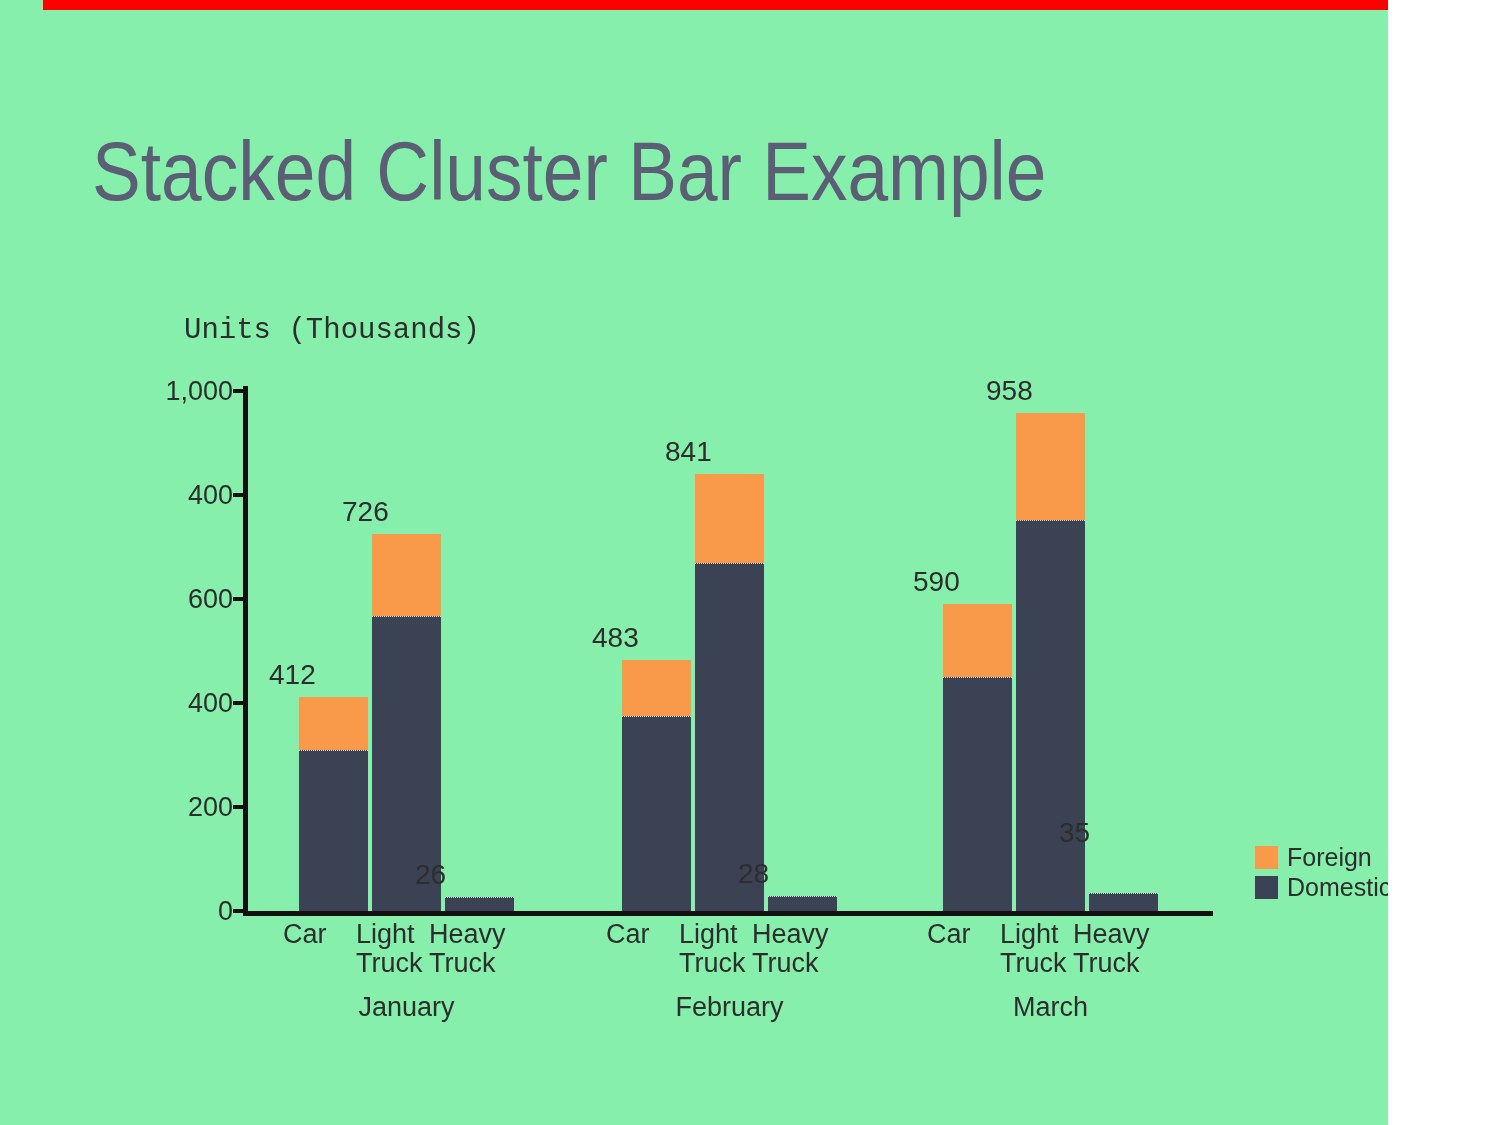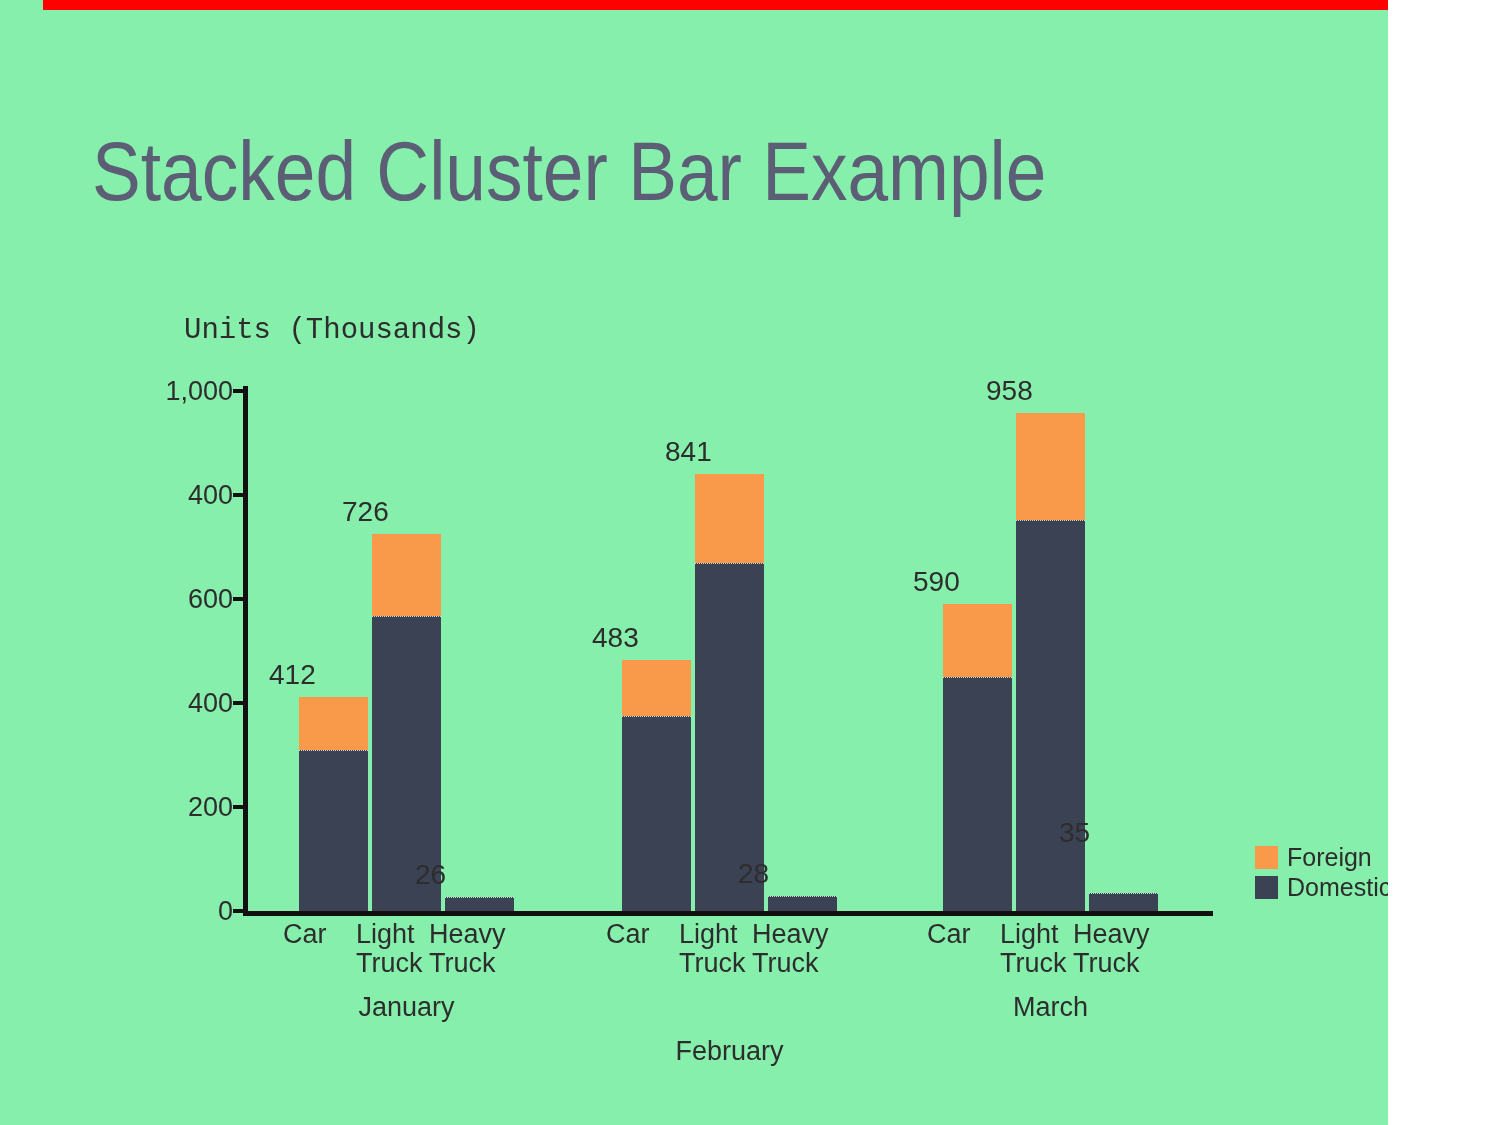--- a/index.html
+++ b/index.html
@@ -111,21 +111,21 @@
       <div class="cat-label" style="left: 679px; width: 101px;">
         <div>Light</div>
         <div>Truck</div>
       </div>
       <div class="seg seg-domestic" style="left: 768px; top: 896px; width: 69px; height: 15px; background: rgb(59, 66, 84);"></div>
       <div class="val-label" style="left: 738px; top: 858px; width: 129px;">28</div>
       <div class="cat-label" style="left: 752px; width: 101px;">
         <div>Heavy</div>
         <div>Truck</div>
       </div>
-      <div class="month-label" style="left: 622px; width: 215px; margin-top: 44px;">February</div>
+      <div class="month-label" style="left: 622px; width: 215px;">February</div>
       <div class="seg" style="left: 943px; top: 604px; width: 69px; height: 73px; background: rgb(249, 153, 74);"></div>
       <div class="seg seg-domestic" style="left: 943px; top: 677px; width: 69px; height: 234px; background: rgb(59, 66, 84);"></div>
       <div class="val-label" style="left: 913px; top: 566px; width: 129px;">590</div>
       <div class="cat-label" style="left: 927px; width: 101px;">
         <div>Car</div>
       </div>
       <div class="seg" style="left: 1016px; top: 413px; width: 69px; height: 107px; background: rgb(249, 153, 74);"></div>
       <div class="seg seg-domestic" style="left: 1016px; top: 520px; width: 69px; height: 391px; background: rgb(59, 66, 84);"></div>
       <div class="val-label" style="left: 986px; top: 375px; width: 129px;">958</div>
       <div class="cat-label" style="left: 1000px; width: 101px;">

